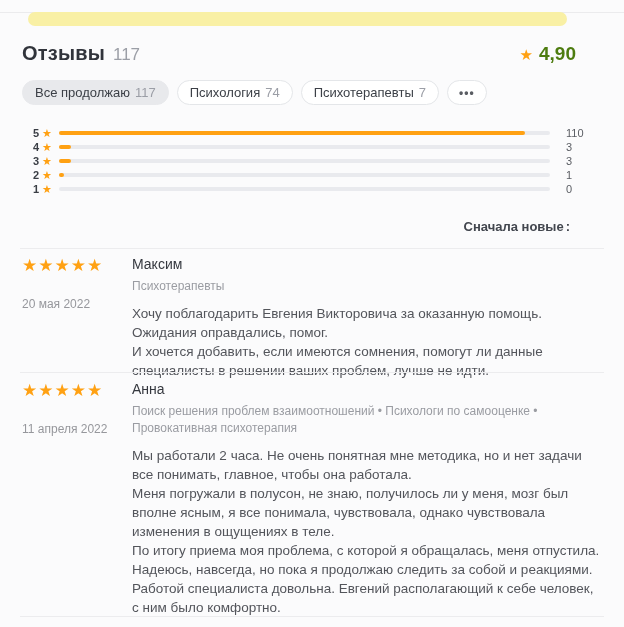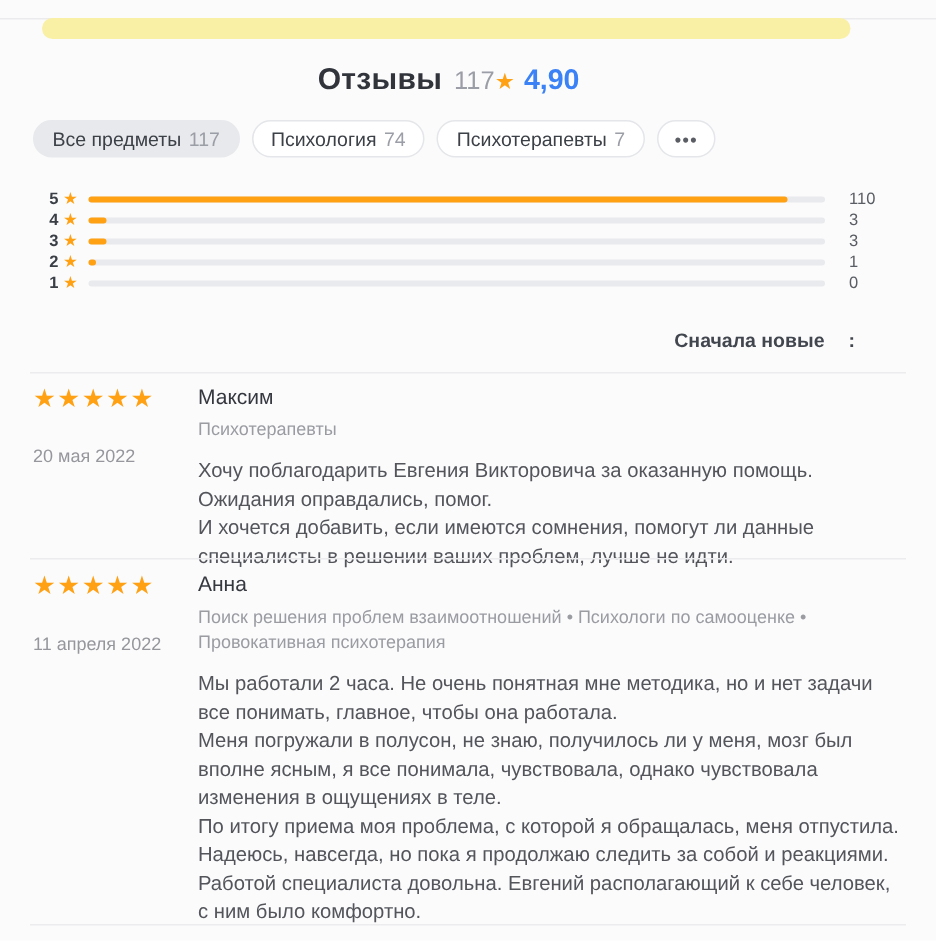--- a/index.html
+++ b/index.html
@@ -10,27 +10,27 @@
     height: 627px;
     background: #fbfbfc;
     font-family: "Liberation Sans", sans-serif;
     overflow: hidden;
   }
   
   .top-divider { position:absolute; top:12px; left:0; right:0; height:1px; background:#ebebed; }
   .banner { position:absolute; top:12px; left:28px; width:539px; height:14px; background:#f9f0a5; border-radius:7px; }
 
   
-  .header-row { position:absolute; top:42px; left:22px; right:48px; display:flex; justify-content:center; align-items:baseline; }
+  .header-row { position:absolute; top:42px; left:22px; right:48px; display:flex; justify-content:space-between; align-items:baseline; }
   .title-wrap { display:flex; align-items:baseline; gap:8px; }
   .page-title { font-size:20px; font-weight:bold; color:#31343b; letter-spacing:.2px; }
   .title-count { font-size:17px; color:#9b9ea6; }
   .rating-wrap { display:flex; align-items:baseline; gap:6px; }
   .rating-star { font-size:15px; color:#ffa113; }
-  .rating-value { font-size:19px; font-weight:bold; color:#3b82f6; }
+  .rating-value { font-size:19px; font-weight:bold; color:#4d7c0f; }
 
   
   .chips { position:absolute; top:80px; left:22px; display:flex; gap:8px; align-items:center; }
   .chip {
     display:flex; align-items:center; gap:5px; height:25px; padding:0 12px;
     background:#fff; border:1px solid #e4e6e9; border-radius:14px;
     font-size:13px; color:#3c4047; cursor:pointer; white-space:nowrap;
   }
   .chip .chip-count { color:#9b9ea6; }
   .chip.selected { background:#e8e9ec; border-color:#e8e9ec; }
@@ -39,21 +39,21 @@
   
   .dist { position:absolute; top:126px; left:30px; right:24px; }
   .dist-row { display:flex; align-items:center; height:14px; }
   .dist-num { width:9px; font-size:11px; font-weight:bold; color:#3a3e45; text-align:right; }
   .dist-star { font-size:11px; color:#ffa113; margin:0 7px 0 3px; line-height:1; }
   .dist-track { flex:1; position:relative; height:4px; background:#e9eaee; border-radius:2px; margin-right:16px; }
   .dist-fill { position:absolute; left:0; top:0; height:4px; background:#ffa113; border-radius:2px; }
   .dist-count { width:34px; font-size:11px; color:#5a5d63; }
 
   
-  .sort { position:absolute; top:219px; right:54px; display:flex; align-items:flex-end; gap:16px; cursor:pointer; }
+  .sort { position:absolute; top:219px; right:54px; display:flex; align-items:flex-end; gap:2px; cursor:pointer; }
   .sort-label { font-size:13px; font-weight:bold; color:#42464e; }
   .sort-icon { font-size:13px; font-weight:bold; color:#42464e; }
 
   .divider { position:absolute; left:20px; right:20px; height:1px; background:#ececee; }
   .divider.d1 { top:248px; }
   .divider.d2 { top:372px; }
   .divider.d3 { top:616px; }
 
   
   .review { position:absolute; left:22px; right:22px; display:flex; }
@@ -81,21 +81,21 @@
       <span class="title-count">117</span>
     </div>
     <div class="rating-wrap">
       <span class="rating-star">★</span>
       <span class="rating-value">4,90</span>
     </div>
   </div>
 
   <div class="chips">
     <div class="chip selected">
-      <span>Все предметы</span>
+      <span>Все продолжаю</span>
       <span class="chip-count">117</span>
     </div>
     <div class="chip">
       <span>Психология</span>
       <span class="chip-count">74</span>
     </div>
     <div class="chip">
       <span>Психотерапевты</span>
       <span class="chip-count">7</span>
     </div>

